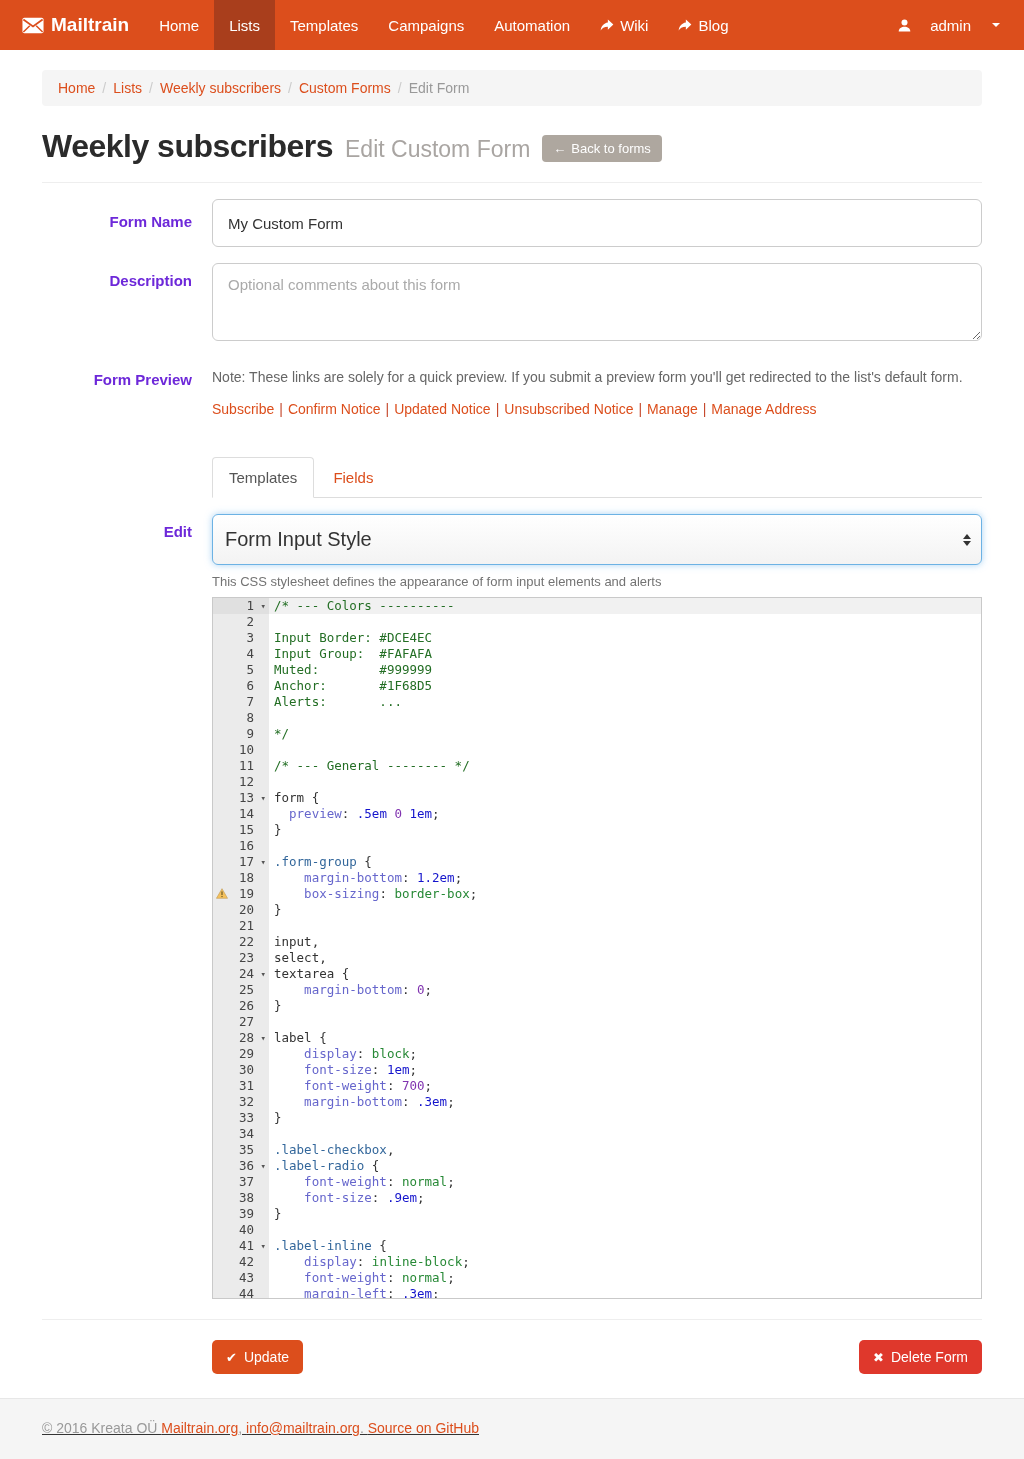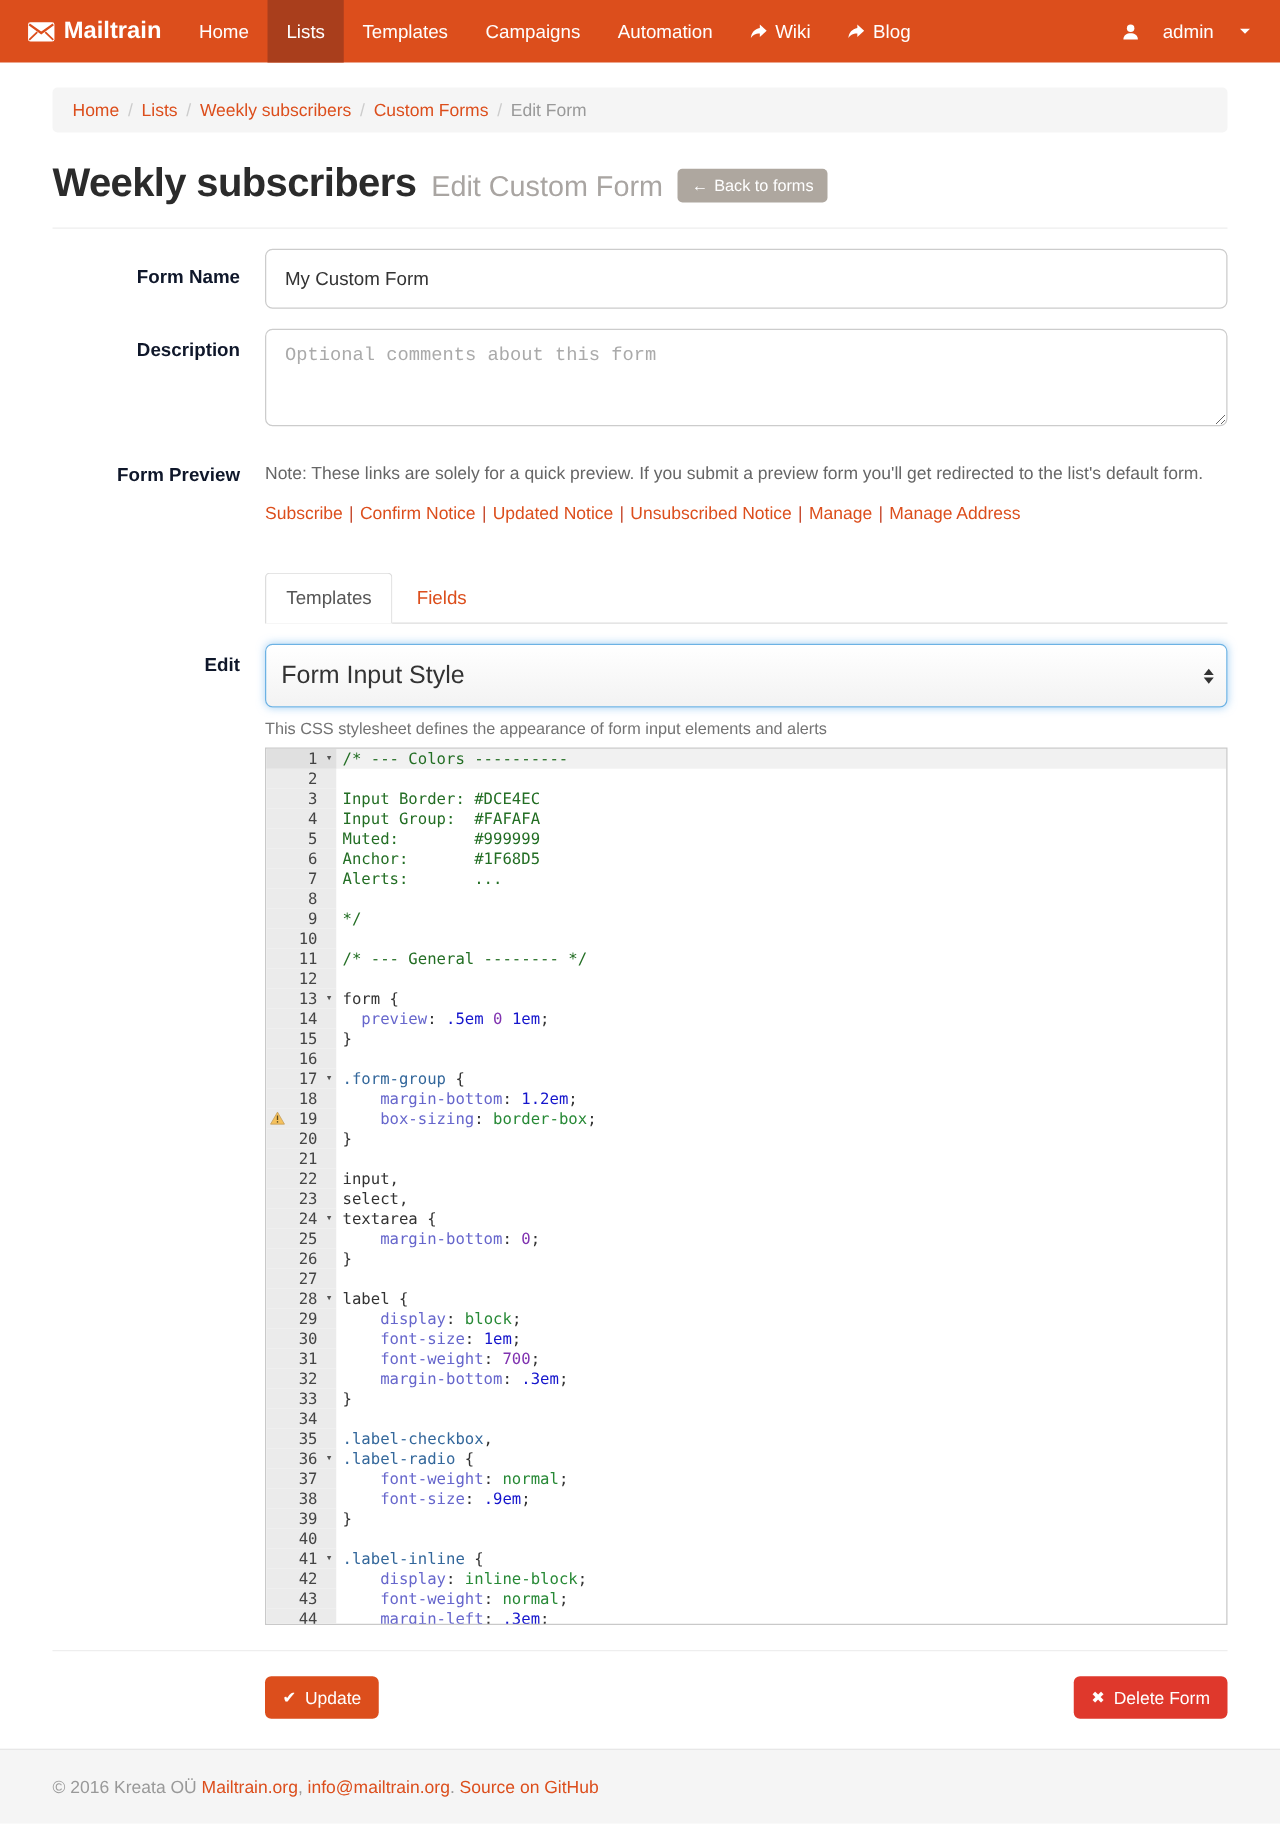--- a/index.html
+++ b/index.html
@@ -26,24 +26,24 @@
   
   .page-header { width:940px; margin:22px auto 0; display:flex; align-items:baseline; gap:12px; }
   .page-title { font-size:32px; color:#2b2b2b; font-weight:bold; letter-spacing:-0.5px; }
   .page-subtitle { font-size:23px; color:#a9a5a2; }
   .btn-back { background:#AEA79F; color:#fff; border:none; border-radius:4px; font-size:13px; padding:6px 11px; cursor:pointer; display:inline-flex; align-items:center; gap:5px; transform:translateY(-4px); font-family:inherit; }
   hr.rule { width:940px; margin:16px auto; border:none; border-top:1px solid #eee; }
 
   
   .form-area { width:940px; margin:0 auto; }
   .frow { display:grid; grid-template-columns:150px 1fr; column-gap:20px; margin-bottom:16px; }
-  .flabel { text-align:right; font-weight:bold; font-size:15px; padding-top:14px; color:#0f172a; }
+  .flabel { text-align:right; font-weight:bold; font-size:15px; padding-top:14px; color:#6d28d9; }
   .flabel.mid { padding-top:9px; }
   .ctrl input[type=text] { width:100%; height:48px; border:1px solid #ccc; border-radius:6px; padding:0 15px; font-size:15px; color:#333; font-family:inherit; }
-  .ctrl textarea { width:100%; height:78px; border:1px solid #ccc; border-radius:6px; padding:12px 15px; font-size:15px; color:#333; resize:vertical; font-family:Liberation Mono, monospace; }
+  .ctrl textarea { width:100%; height:78px; border:1px solid #ccc; border-radius:6px; padding:12px 15px; font-size:15px; color:#333; resize:vertical; font-family:Liberation Sans, sans-serif; }
   .ctrl textarea::placeholder, .ctrl input::placeholder { color:#aaa; }
   .note { font-size:14px; color:#666; padding-top:6px; }
   .preview-links { margin-top:16px; font-size:14px; }
   .preview-links a { color:#DC4E1C; text-decoration:none; cursor:pointer; }
   .plink-sep { color:#c64a2e; padding:0 5px; }
 
   
   .tabs-row { margin-top:40px; }
   .tabs { display:flex; border-bottom:1px solid #ddd; }
   .tab { font-size:15px; padding:11px 16px; border:1px solid transparent; border-bottom:none; border-radius:4px 4px 0 0; margin-bottom:-1px; cursor:pointer; color:#DC4E1C; }
@@ -71,21 +71,21 @@
   .c-num{color:#1414CC} .c-bare{color:#8033B0} .c-kw{color:#278936}
 
   
   .actions { width:940px; margin:4px auto 0; display:flex; justify-content:space-between; padding-left:170px; }
   .btn { border:none; border-radius:5px; color:#fff; font-size:14px; padding:9px 14px; cursor:pointer; display:inline-flex; align-items:center; gap:7px; font-family:inherit; }
   .btn-primary { background:#DC4E1C; }
   .btn-danger { background:#DF382C; }
   .btn .ic { font-size:13px; }
 
   
-  .footer { margin-top:24px; background:#f5f5f5; border-top:1px solid #e7e7e7; padding:21px 0; flex:1; }
+  .footer { margin-top:24px; background:#f5f5f5; border-top:1px solid #e7e7e7; padding:21px 0; flex:1;text-decoration:underline; }
   .footer-inner { width:940px; margin:0 auto; font-size:14px; color:#999; }
   .footer a { color:#DC4E1C; text-decoration:none; cursor:pointer; }
 
   svg { display:block; }
 </style>
 </head>
 <body>
 
 <div class="navbar">
   <div class="nav-inner">

